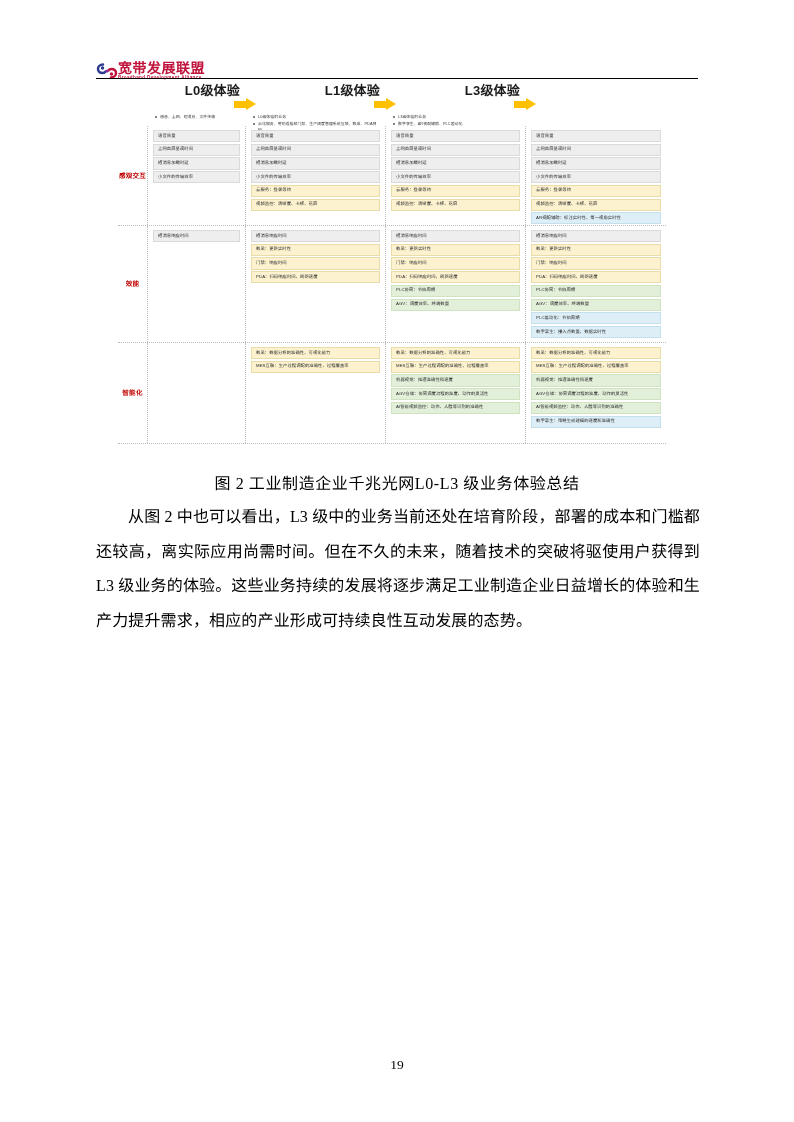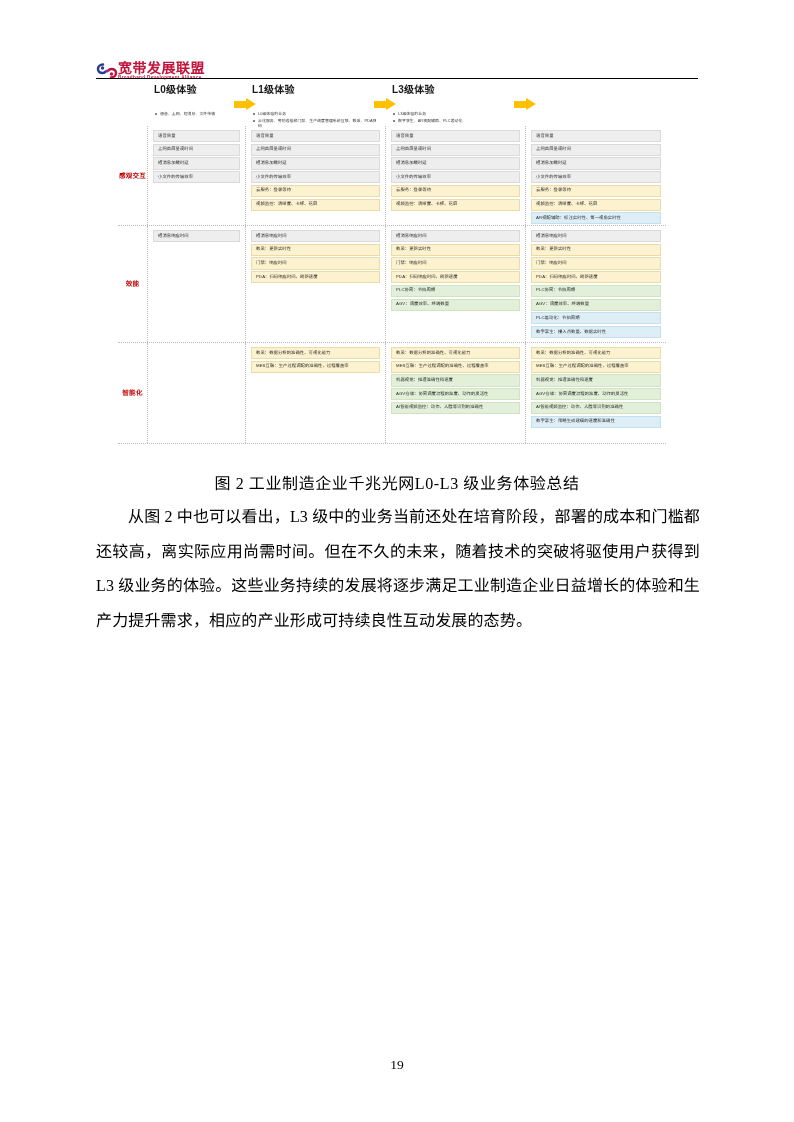--- a/index.html
+++ b/index.html
@@ -112,24 +112,24 @@
     position: relative;
     box-sizing: border-box;
     padding: 2px 6px 0 6px;
   }
   .col-head.c0 { width: 98px; }
   .col-head.c1 { width: 140px; }
   .col-head.c2 { width: 140px; }
   .col-head.c3 { width: 140px; }
   .col-head-title {
     font-family: "Liberation Sans", "DejaVu Sans", sans-serif;
-    font-size: 10px;
+    font-size: 13px;
     font-weight: bold;
     color: #1a1a1a;
-    text-align: left;
+    text-align: right;
     letter-spacing: 0.2px;
     line-height: 1.1;
     margin-bottom: 16px;
   }
   .col-head-list {
     margin: 0;
     padding: 0;
     list-style: none;
   }
   .col-head-list li {

